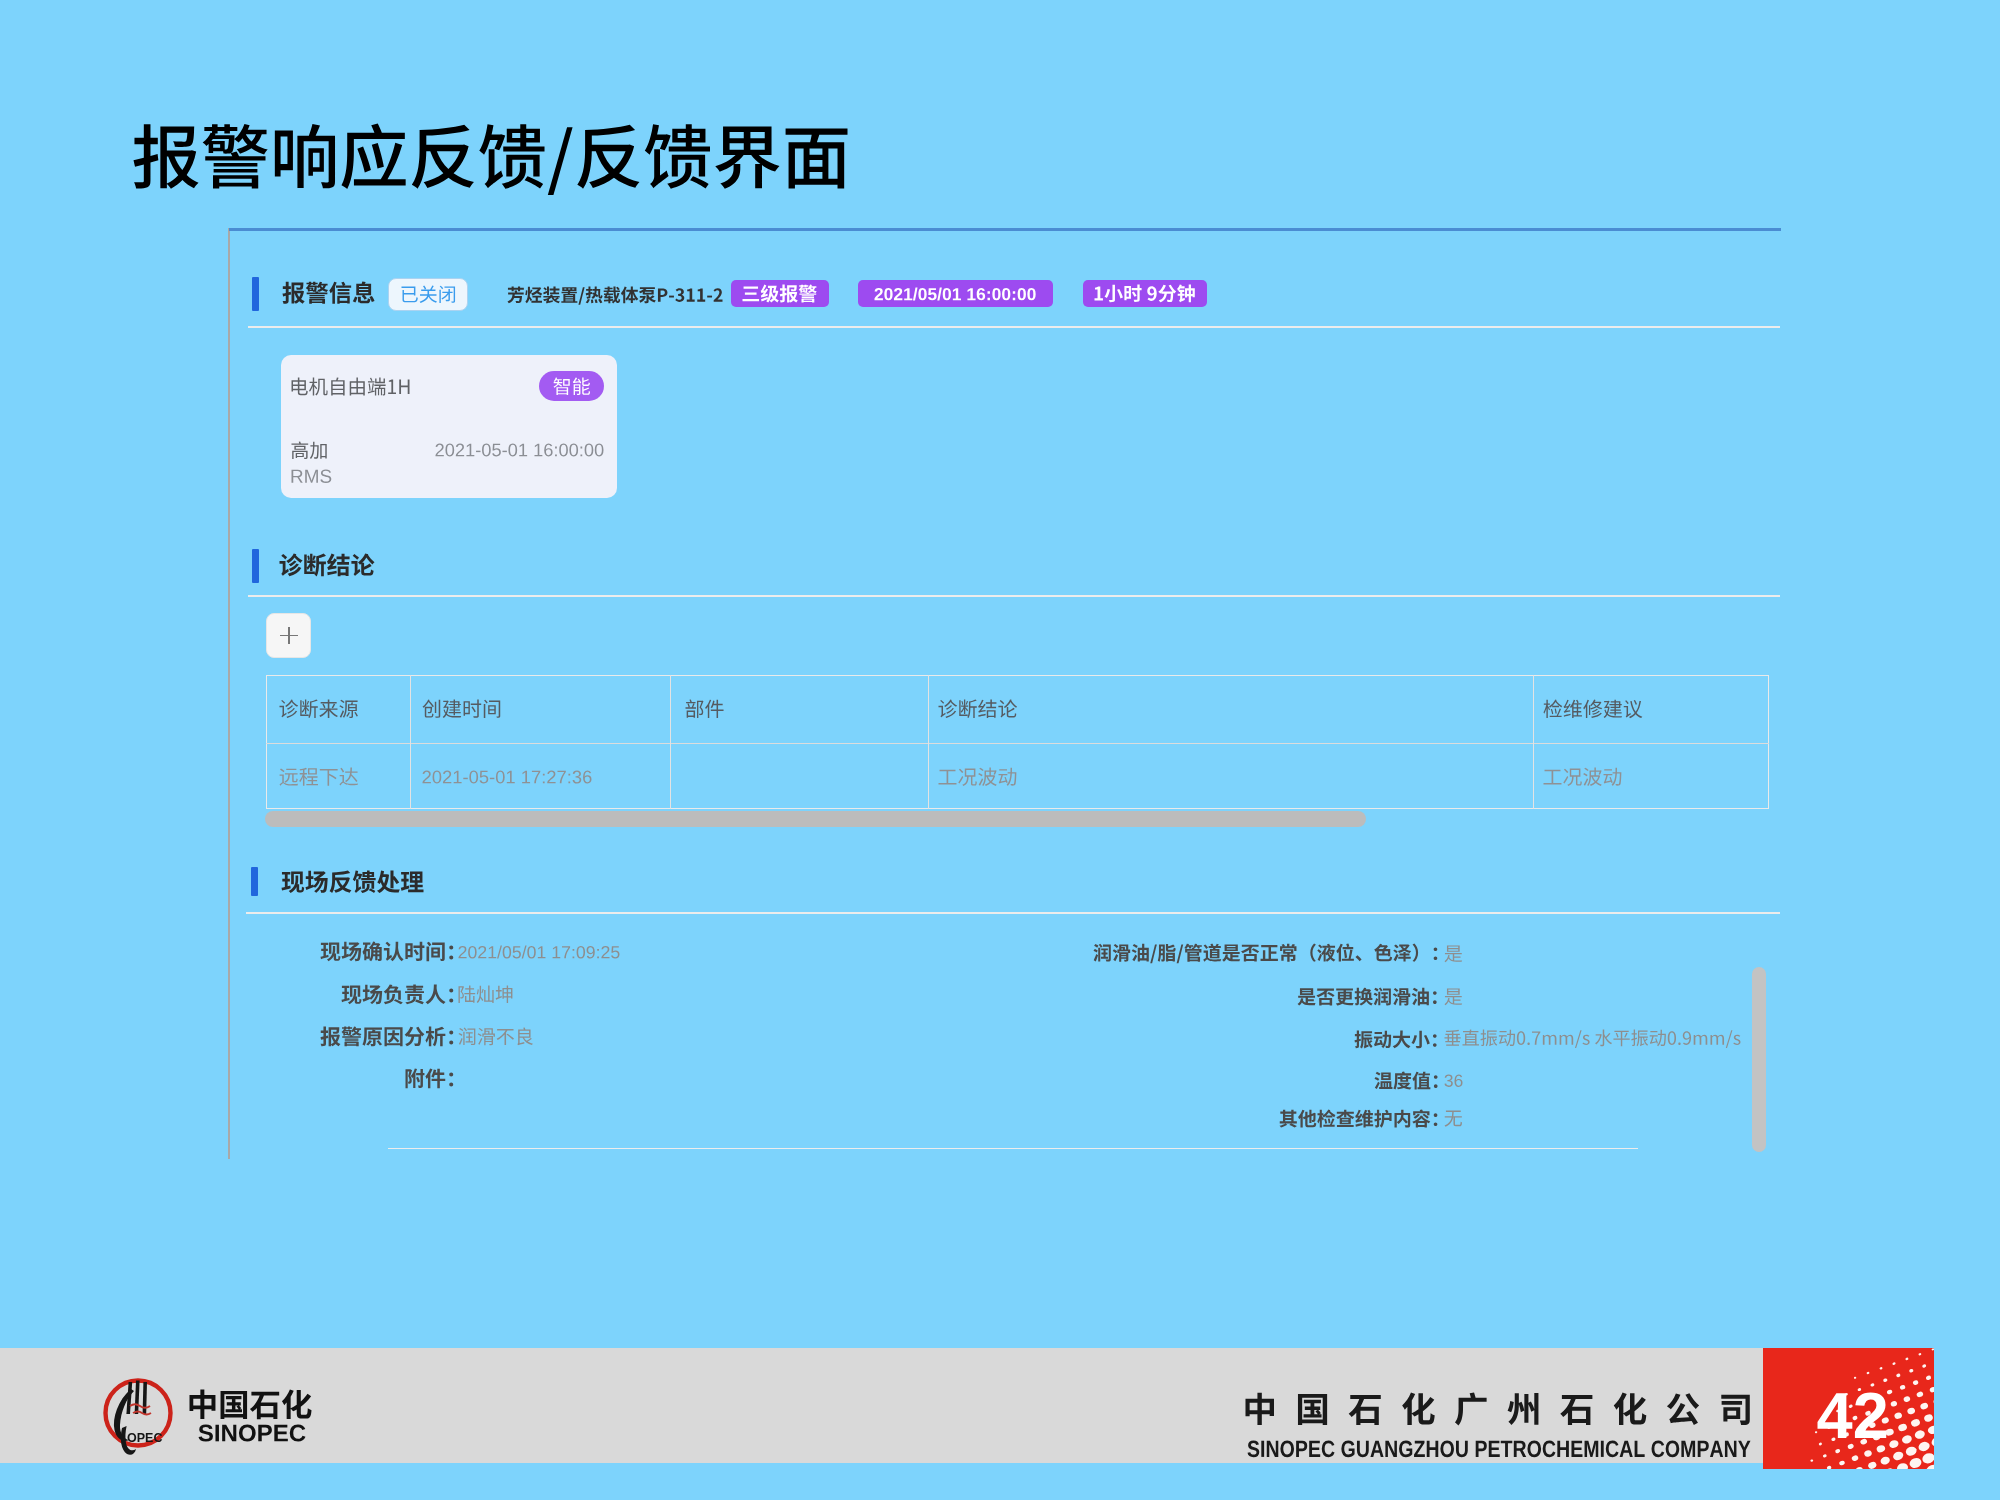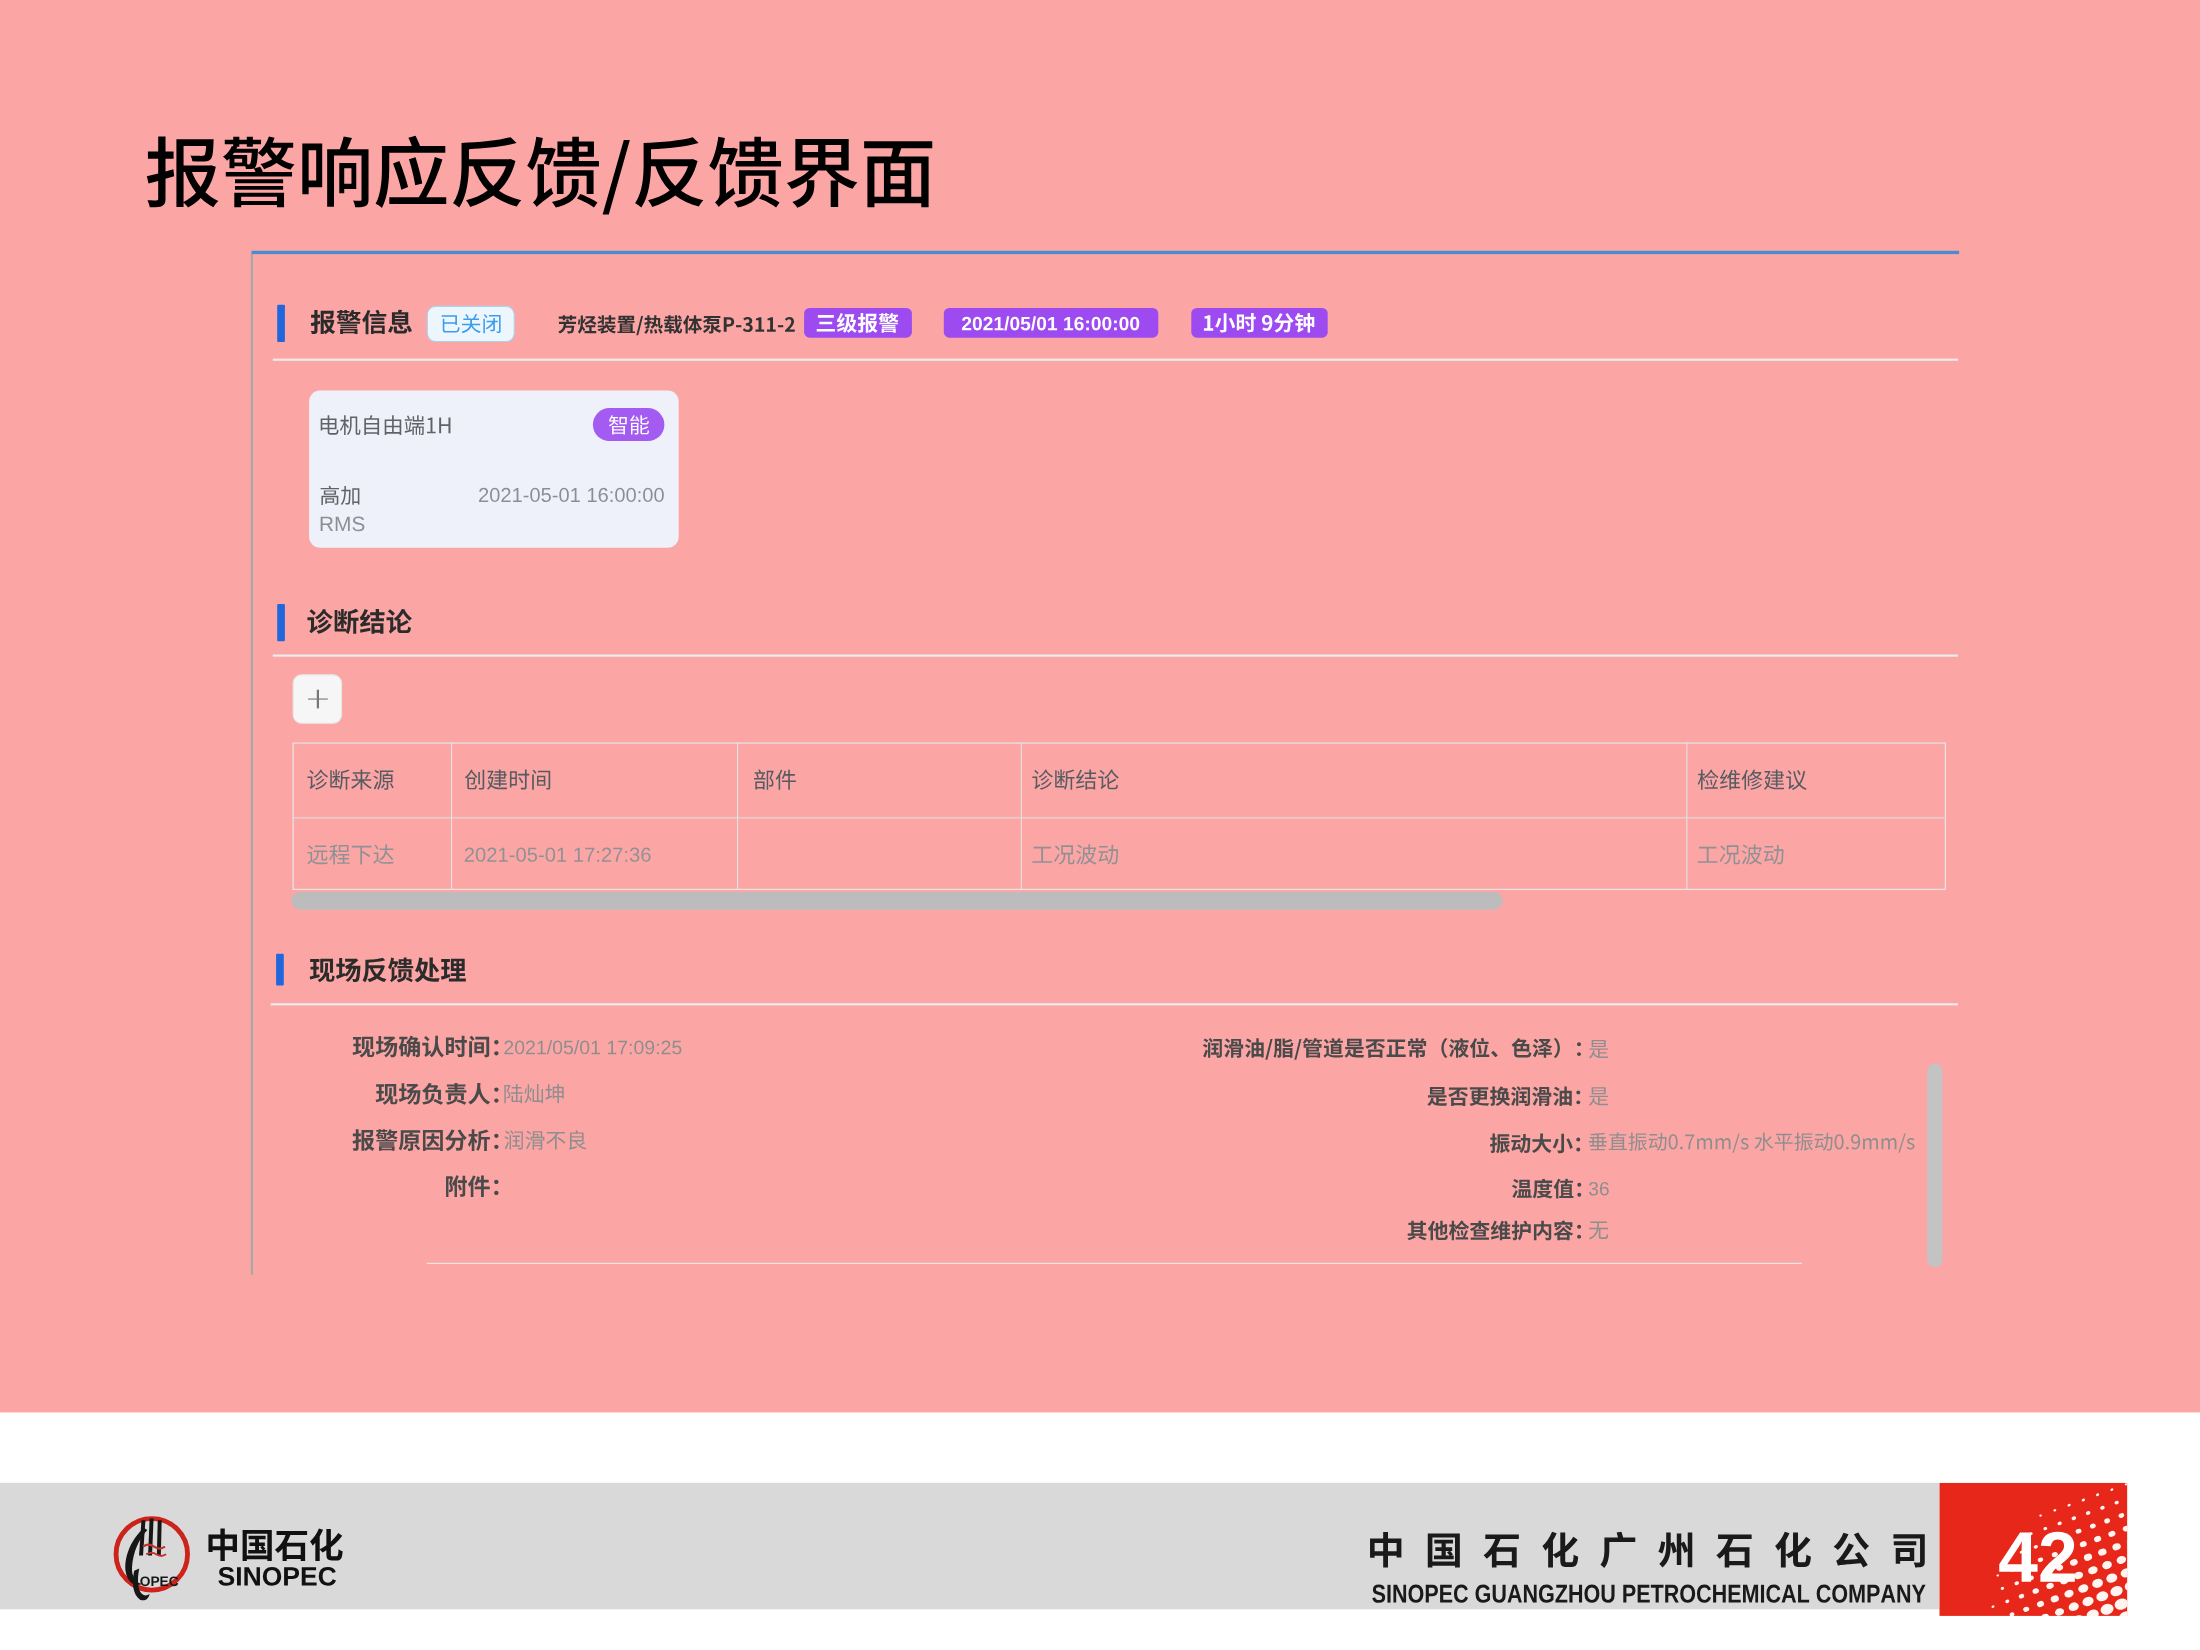--- a/index.html
+++ b/index.html
@@ -1,16 +1,16 @@
 <!DOCTYPE html>
 <html><head><meta charset="utf-8">
 <style>
 html,body{margin:0;padding:0;background:#fff;width:2000px;height:1500px;overflow:hidden;
 font-family:"Liberation Sans",sans-serif;}
-#slide{position:relative;width:2000px;height:1284px;background:#fca5a5;}
+#slide{position:relative;width:2000px;height:1500px;background:#7dd3fc;}
 .b{position:absolute;}
 svg.t{position:absolute;overflow:visible;}
 </style></head>
 <body>
 <svg width="0" height="0" style="position:absolute">
     <defs>
       <path id="q0" d="M530 379C566 278 614 186 675 108C629 59 574 18 511 -13V379ZM621 379H824C804 308 774 241 734 181C687 240 649 308 621 379ZM417 810V-81H511V-21C532 -39 556 -66 569 -87C633 -54 688 -12 736 38C785 -11 841 -52 903 -82C918 -57 946 -20 968 -2C905 24 847 64 797 112C865 207 910 321 934 448L873 467L856 464H511V722H807C802 646 797 611 786 599C777 592 766 591 745 591C724 591 663 591 601 596C614 575 625 542 626 519C691 515 753 515 786 517C820 520 847 526 867 547C890 572 900 631 904 772C905 785 906 810 906 810ZM178 844V647H43V555H178V361L29 324L51 228L178 262V27C178 11 172 6 155 6C141 5 89 5 37 7C51 -19 63 -59 67 -83C147 -84 197 -82 230 -66C262 -52 274 -26 274 27V290L388 323L377 414L274 386V555H380V647H274V844Z"></path>
       <path id="q1" d="M186 196V145H818V196ZM186 283V232H818V283ZM177 108V-84H267V-54H737V-83H830V108ZM267 -2V56H737V-2ZM432 425C440 412 449 396 456 381H65V320H935V381H553C544 402 530 428 516 448ZM143 719C123 671 86 618 28 578C45 568 69 545 81 528L114 557V429H179V455H322C326 442 328 429 329 419C358 417 387 418 403 420C424 421 440 427 453 443C470 463 479 512 486 628C504 616 533 593 546 580C566 598 585 618 603 640C623 606 646 575 674 547C630 519 579 498 520 483C535 467 559 434 567 417C629 437 685 463 732 496C784 457 846 427 915 408C926 430 949 462 967 479C902 493 843 516 793 548C832 588 862 637 881 697H950V762H679C689 783 698 805 706 828L631 846C603 761 551 682 486 630L487 654C488 665 488 684 488 684H205L215 707L191 711H243V744H341V711H421V744H528V802H421V842H341V802H243V842H163V802H52V744H163V716ZM798 697C783 657 761 623 732 594C699 624 671 659 651 697ZM407 631C400 537 394 499 385 488C380 481 373 479 364 479L346 480V602H154L175 631ZM179 555H280V503H179Z"></path>
       <path id="q2" d="M70 753V87H153V180H331V753ZM153 666H252V268H153ZM613 846C602 796 581 730 561 678H396V-78H486V596H847V19C847 7 843 3 830 2C818 2 776 1 737 4C748 -20 761 -58 764 -82C828 -83 871 -81 901 -66C930 -52 939 -27 939 18V678H659C680 723 702 776 722 825ZM620 430H715V224H620ZM555 497V101H620V156H778V497Z"></path>
       <path id="q3" d="M261 490C302 381 350 238 369 145L458 182C436 275 388 413 344 523ZM470 548C503 440 539 297 552 204L644 230C628 324 591 462 556 572ZM462 830C478 797 495 756 508 721H115V449C115 306 109 103 32 -39C55 -48 98 -76 115 -92C198 60 211 294 211 449V631H947V721H615C601 759 577 812 556 854ZM212 49V-41H959V49H697C788 200 861 378 909 542L809 577C770 405 696 202 599 49Z"></path>

